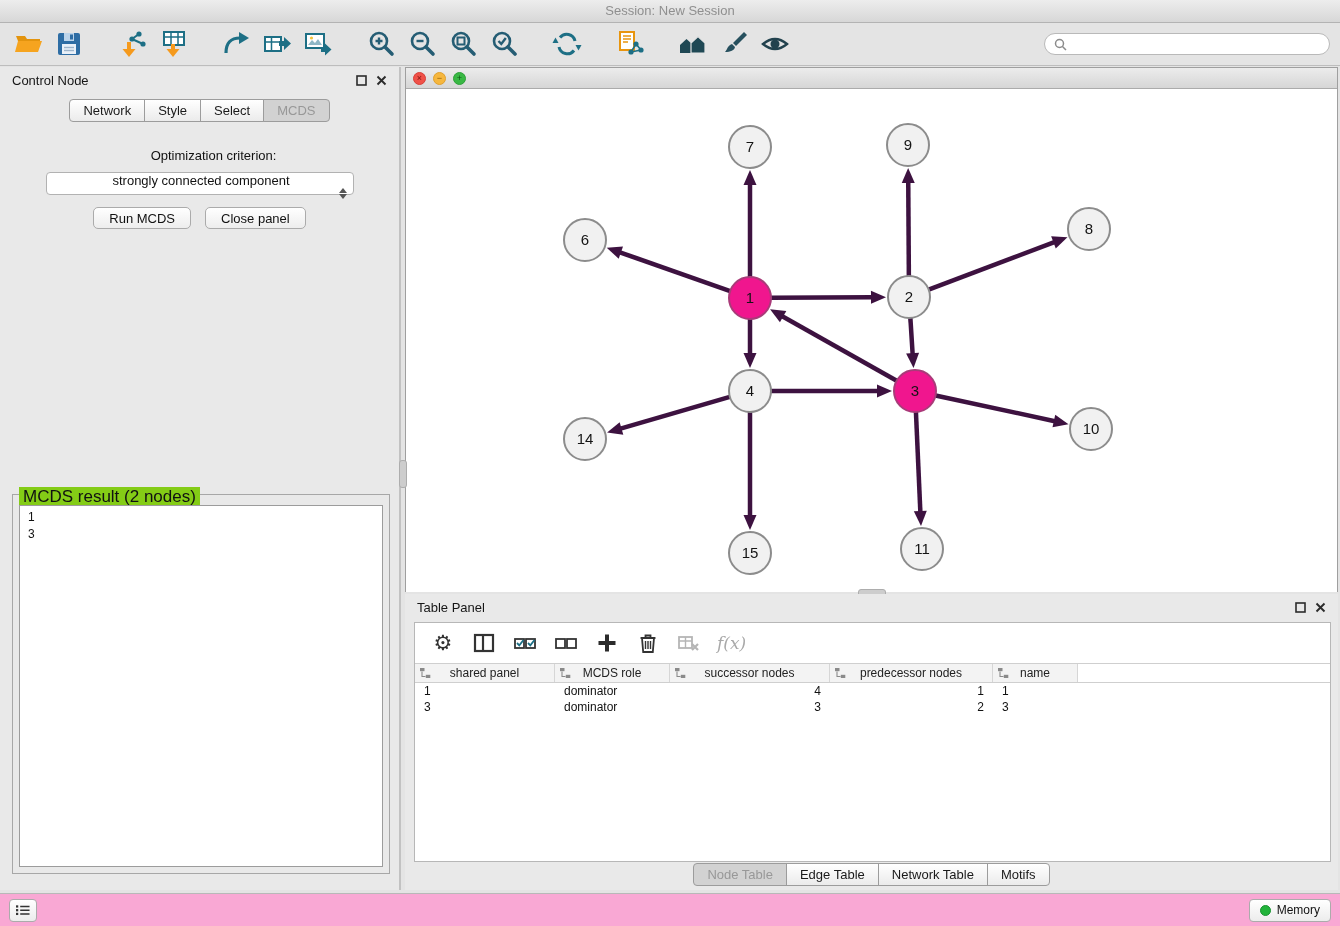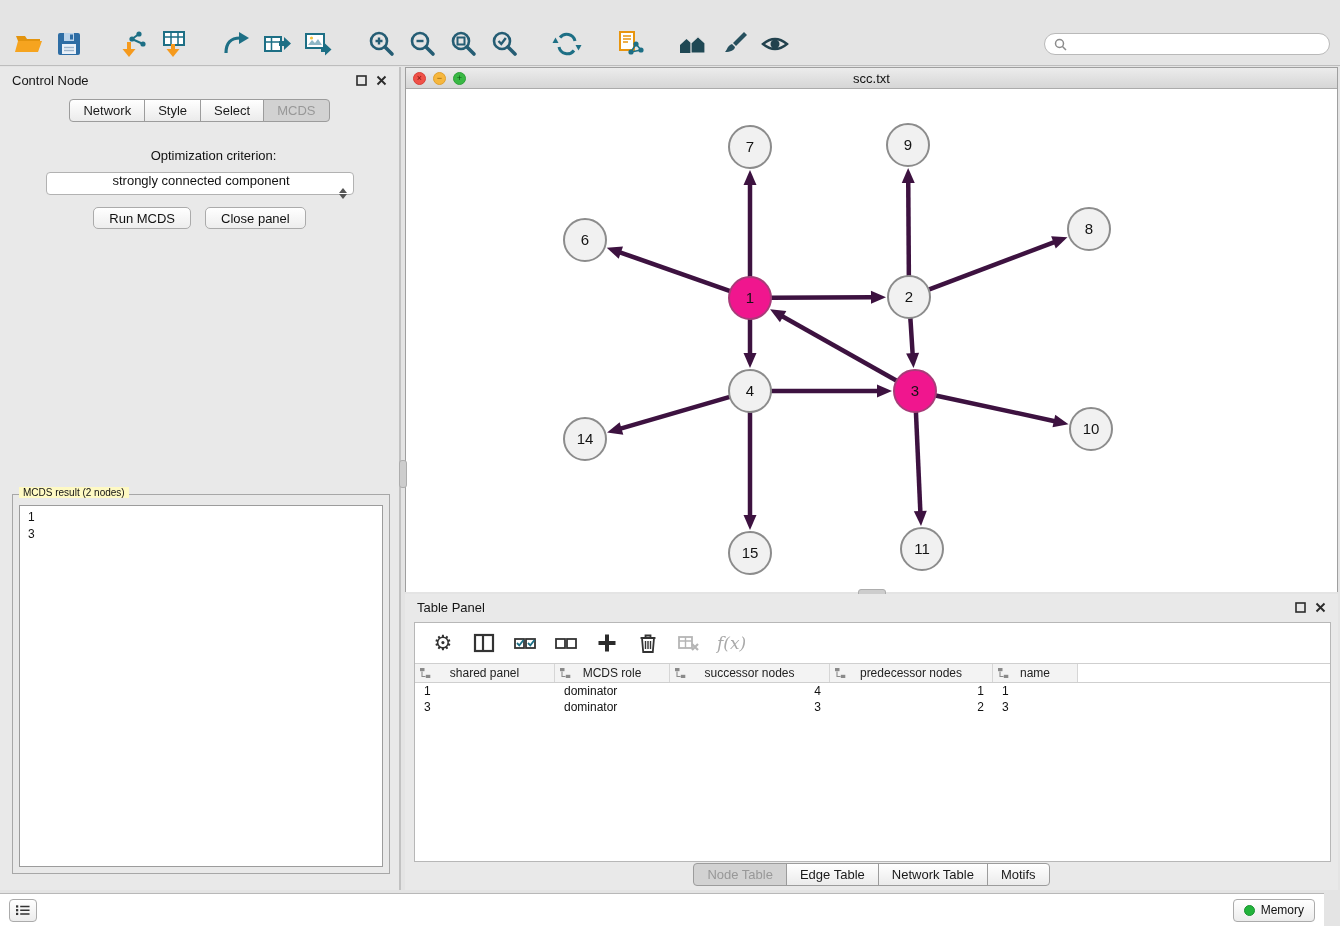--- a/index.html
+++ b/index.html
@@ -26,21 +26,21 @@
   .seg.active{background:#d2d2d2;color:#989898;}
   .opt-label{text-align:center;margin-top:26px;font-size:13px;color:#111;margin-left:28px;}
   .selectbox{margin:9px auto 0;width:308px;height:23px;background:#fff;border:1px solid #b2b2b2;border-radius:4px;display:flex;align-items:center;padding:0 6px 0 9px;box-sizing:border-box;font-size:13px;color:#111;cursor:pointer;flex-direction:column;}
   .sel-arrows{margin-left:auto;display:flex;flex-direction:column;gap:1px;}
   .sel-arrows i{display:block;width:0;height:0;border-left:4px solid transparent;border-right:4px solid transparent;}
   .sel-arrows .up{border-bottom:5px solid #555;}
   .sel-arrows .dn{border-top:5px solid #555;}
   .cp-buttons{display:flex;justify-content:center;gap:14px;margin-top:12px;}
   .cp-buttons button{height:22px;padding:0 15px;font-size:13px;font-family:"Liberation Sans",sans-serif;color:#111;background:linear-gradient(#ffffff,#ededed);border:1px solid #ababab;border-radius:5px;cursor:pointer;}
   .result-box{position:absolute;left:12px;right:9px;top:427px;bottom:16px;border:1px solid #a7a7a7;}
-  .result-legend{position:absolute;top:-8px;left:6px;background:#fef9c3;padding:0 4px;font-size:10px;color:#111;}
+  .result-legend{position:absolute;top:-8px;left:6px;background:#84cc16;padding:0 4px;font-size:17px;color:#111;}
   .result-inner{position:absolute;left:6px;right:6px;top:10px;bottom:6px;background:#fff;border:1px solid #9c9c9c;padding:3px 8px;font-size:12px;line-height:17px;color:#111;overflow:auto;}
 
   
   .network-window{position:absolute;left:405px;top:67px;width:933px;height:525px;background:#fff;border:1px solid #9f9f9f;box-sizing:border-box;}
   .net-titlebar{position:relative;height:20px;background:linear-gradient(#ececec,#d6d6d6);border-bottom:1px solid #ababab;display:flex;align-items:center;gap:7px;padding:0 7px;}
   .light{width:13px;height:13px;border-radius:50%;display:inline-flex;align-items:center;justify-content:center;font-size:9px;line-height:13px;box-sizing:border-box;cursor:pointer;}
   .light.red{background:#f05148;border:1px solid #d63f38;color:#7d1410;}
   .light.yellow{background:#f6b73e;border:1px solid #dfa02e;color:#8a5d05;}
   .light.green{background:#39b844;border:1px solid #2da038;color:#0d5a14;}
   .net-title{position:absolute;left:0;right:0;text-align:center;font-size:13px;color:#111;pointer-events:none;}
@@ -60,30 +60,33 @@
   .gear-glyph{font-size:21px;color:#333;font-family:"DejaVu Sans",sans-serif;line-height:1;}
   .fx{font-family:"DejaVu Serif",serif;font-style:italic;font-size:17px;color:#a9a9a9;cursor:default;}
   .tp-head{display:flex;border-top:1px solid #cfcfcf;border-bottom:1px solid #cfcfcf;background:#fff;}
   .th{position:relative;height:18px;line-height:18px;font-size:12px;color:#222;background:#f3f3f3;border-right:1px solid #d6d6d6;box-sizing:border-box;text-align:center;cursor:pointer;}
   .th .sort-ic{position:absolute;left:4px;top:3px;width:12px;height:12px;}
   .tr{display:flex;height:16px;line-height:16px;}
   .td{font-size:12px;color:#111;box-sizing:border-box;padding:0 9px;white-space:nowrap;overflow:hidden;}
   .tp-tabs{position:absolute;left:0;right:0;bottom:4px;display:flex;justify-content:center;}
 
   
-  .statusbar{position:absolute;left:0;right:16px;bottom:0;height:33px;background:#ffffff;border-top:1px solid #b8b8b8;display:flex;align-items:center;padding:16px 9px;box-sizing:border-box;}
+  .statusbar{position:absolute;left:0;right:0;bottom:0;height:33px;background:#f9a8d4;border-top:1px solid #b8b8b8;display:flex;align-items:center;padding:16px 9px;box-sizing:border-box;}
   .status-left-btn{width:28px;height:23px;background:linear-gradient(#ffffff,#ececec);border:1px solid #ababab;border-radius:4px;display:flex;align-items:center;justify-content:center;cursor:pointer;}
   .memory-btn{margin-left:auto;height:23px;background:linear-gradient(#ffffff,#ececec);border:1px solid #ababab;border-radius:4px;display:flex;align-items:center;gap:6px;padding:0 10px;font-size:12px;color:#111;font-family:"Liberation Sans",sans-serif;cursor:pointer;}
   .memdot{width:9px;height:9px;border-radius:50%;background:#21b33a;border:1px solid #189230;}
 </style>
 </head>
 <body>
 
 <div class="app">
 
+  <div class="titlebar">
+    <span>Session: New Session</span>
+  </div>
 
   <div class="toolbar">
     <button class="tbbtn">
       <svg viewBox="0 0 30 30">
           <path d="M3 7h9l2 3h13v2H5z" fill="#e3940e"></path>
           <path d="M5 12h24l-4 11H2z" fill="#f6a41f"></path>
         </svg>
     </button>
     <button class="tbbtn">
       <svg viewBox="0 0 30 30">
@@ -252,21 +255,20 @@
           <div>3</div>
         </div>
     </div>
   </div>
 
   <div class="network-window">
     <div class="net-titlebar">
       <span class="light red">×</span>
       <span class="light yellow">−</span>
       <span class="light green">+</span>
-      <span class="net-title">scc.txt</span>
     </div>
     <svg class="net-canvas" id="net-canvas" viewBox="0 0 931 503">
         <g>
           <line x1="344" y1="188" x2="344" y2="95" stroke="#3d1240" stroke-width="4.5"></line>
           <polygon points="344,81 350.5,96 337.5,96" fill="#3d1240"></polygon>
         </g>
         <g>
           <line x1="324.18835217887363" y1="202.03590561439194" x2="213.9062366372227" y2="163.27007106035705" stroke="#3d1240" stroke-width="4.5"></line>
           <polygon points="200.69847142313844,158.6273414699517 217.0052014623455,157.46951789598975 212.69409541411193,169.733871309068" fill="#3d1240"></polygon>
         </g>

